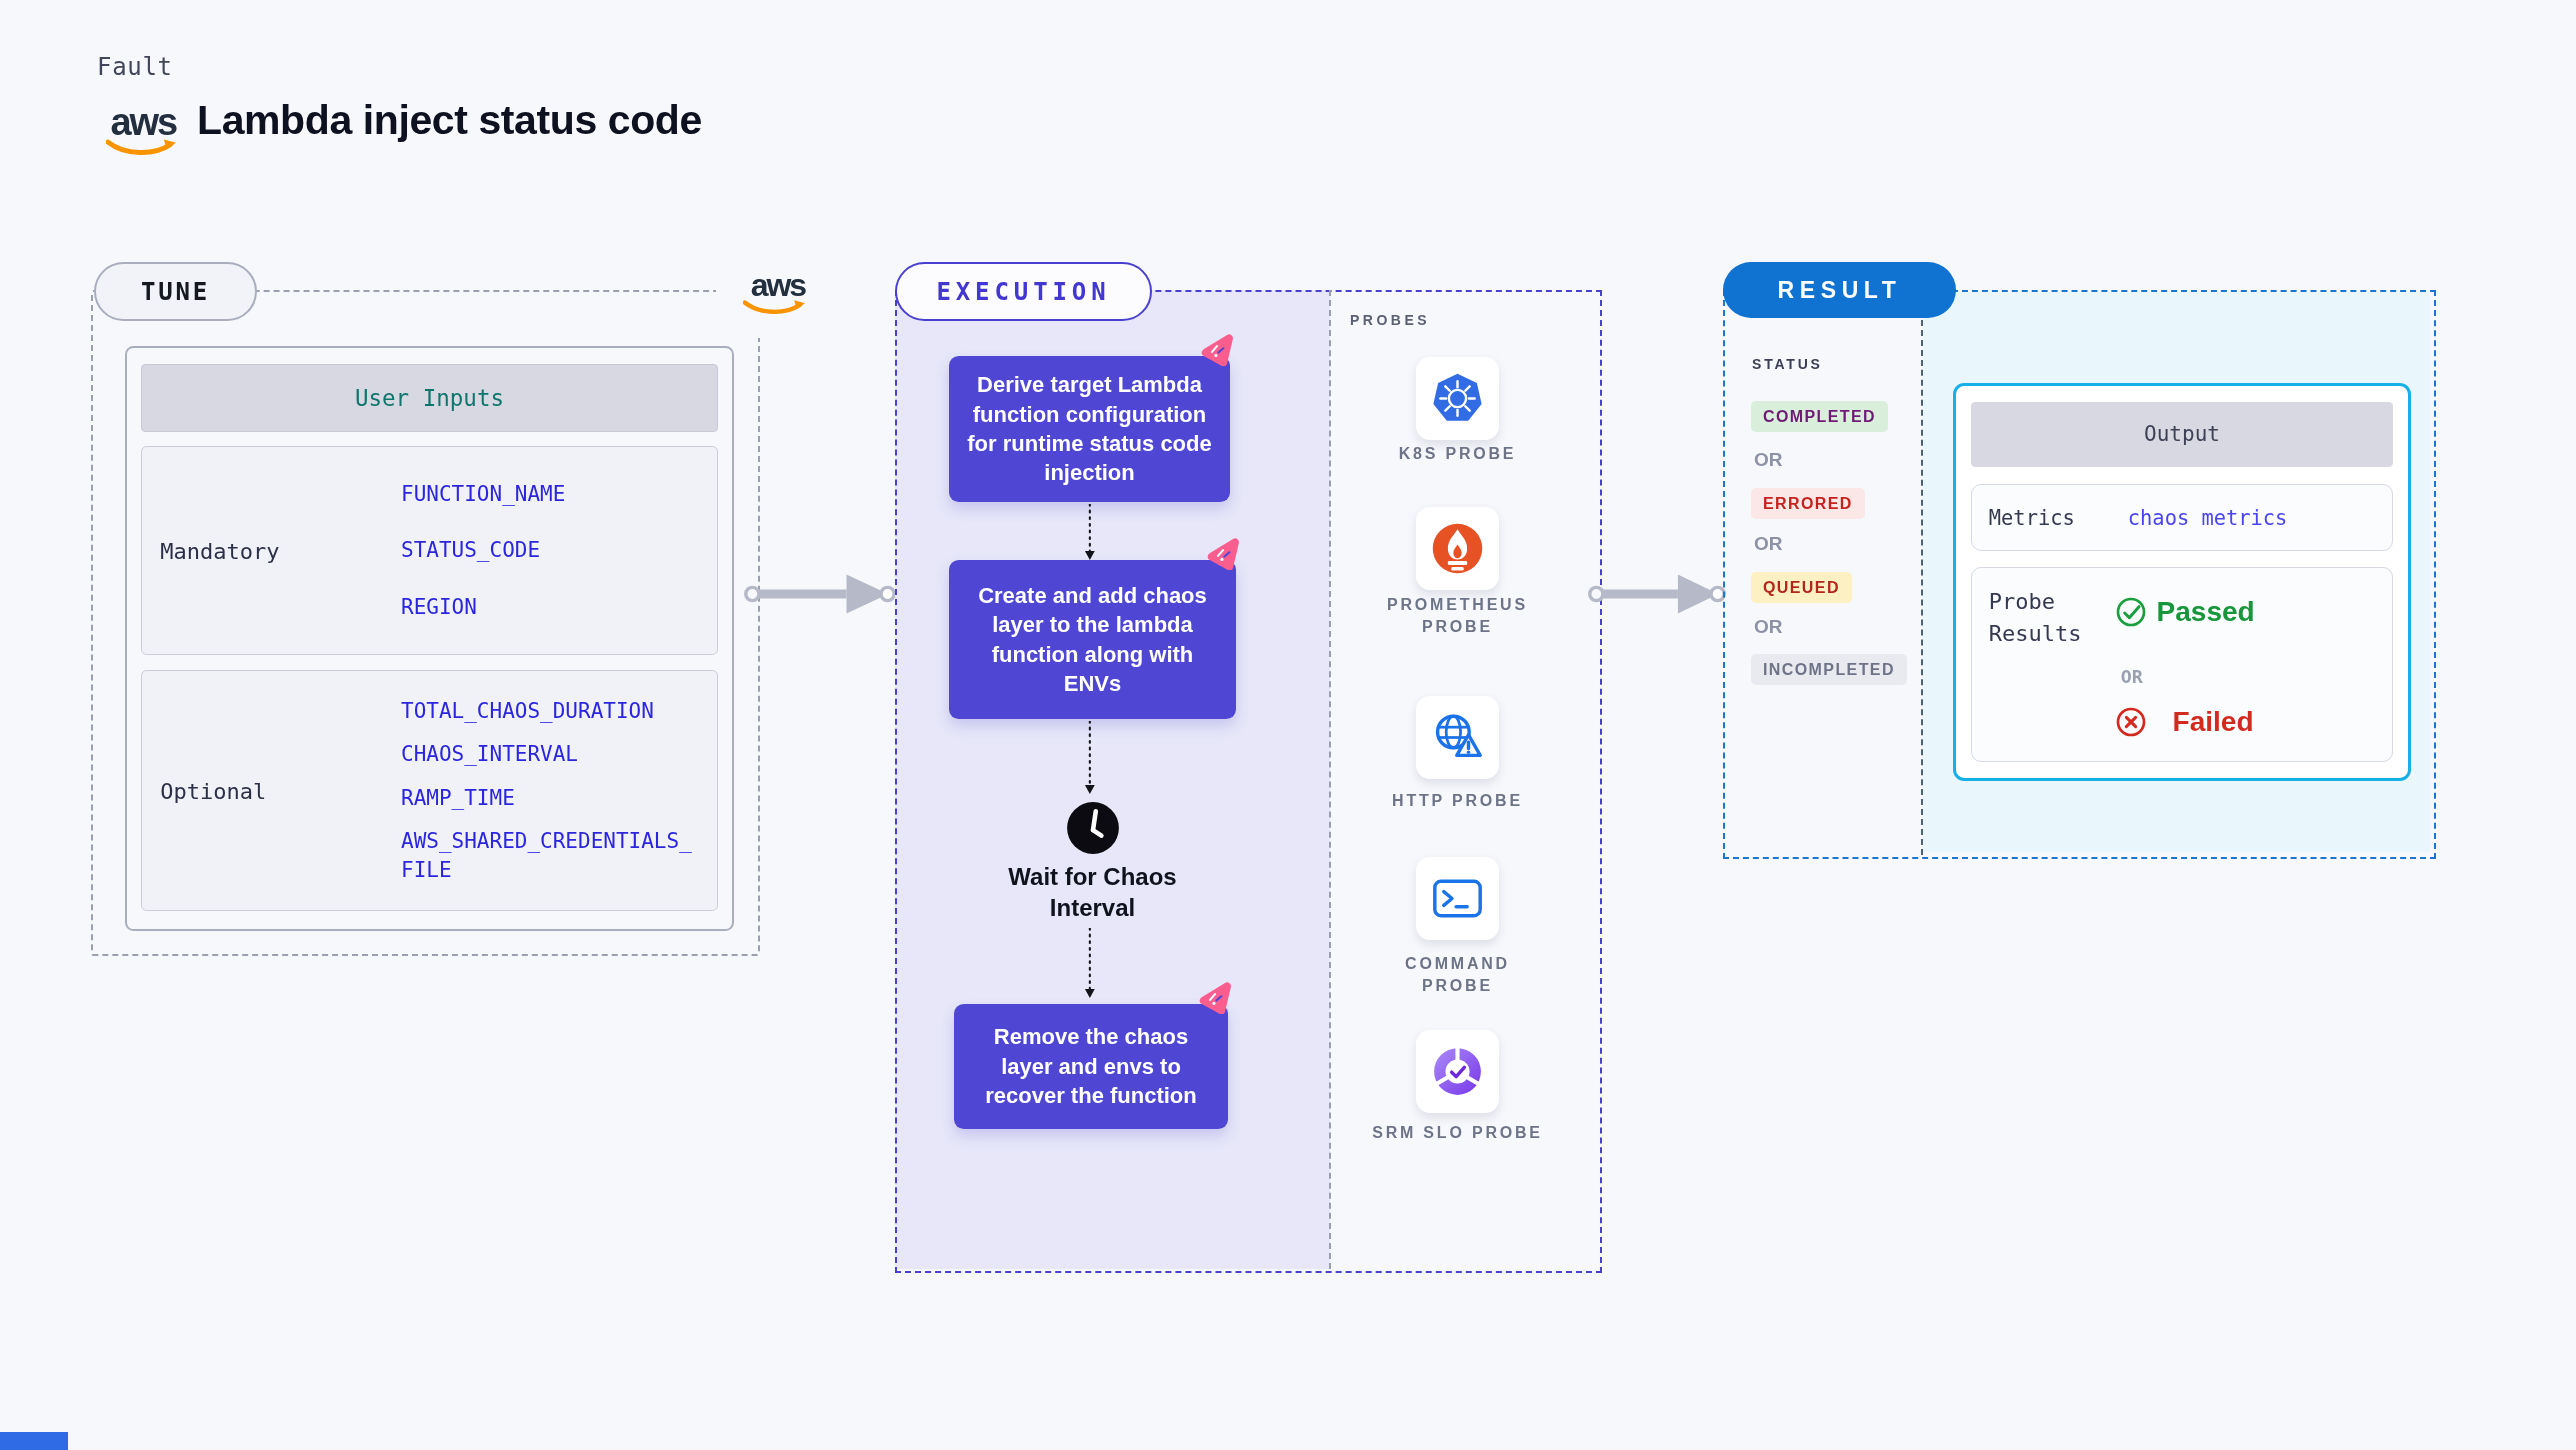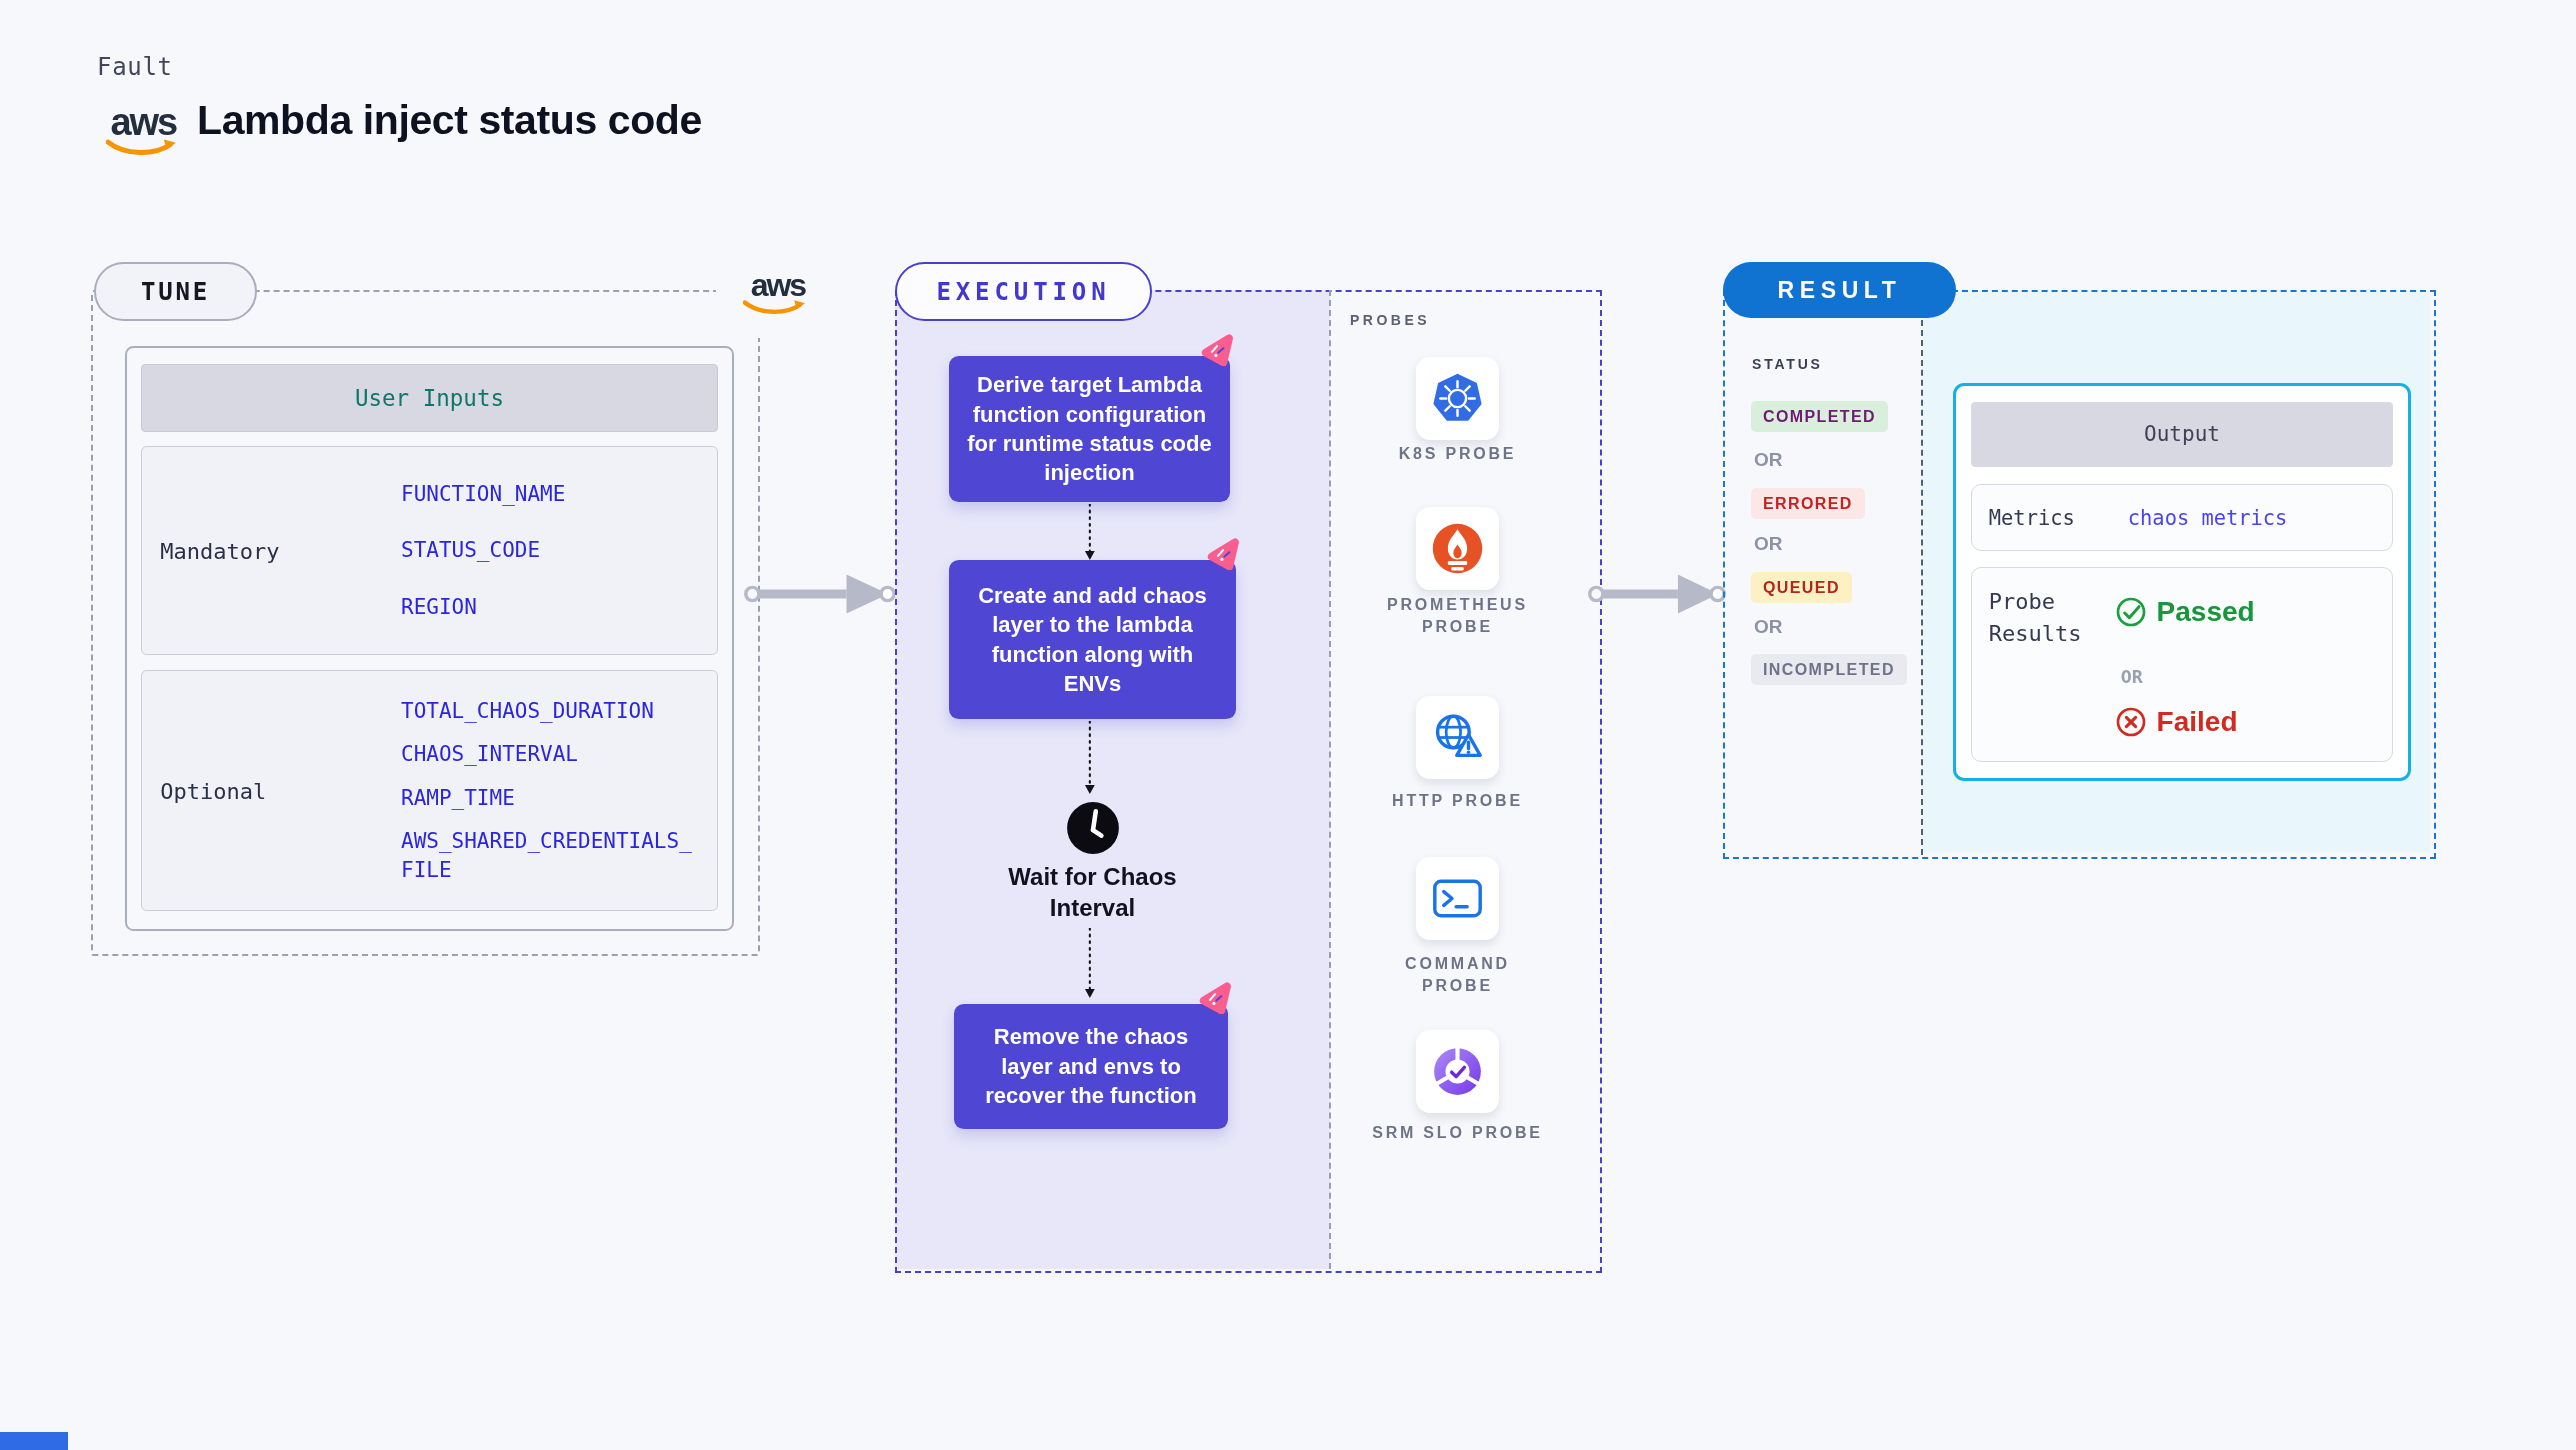--- a/index.html
+++ b/index.html
@@ -82,21 +82,21 @@
   .metrics-row{top:98px;height:65px;}
   .proberes-row{top:181px;height:193px;}
   .m-label{position:absolute;left:17px;top:50%;transform:translateY(-50%);font-size:20.4px;color:#343850;}
   .m-value{position:absolute;left:156px;top:50%;transform:translateY(-50%);font-size:20.4px;color:#4a44f0;}
   .p-label{position:absolute;left:17px;top:18.3px;width:141px;font-size:22px;color:#343850;line-height:1.45;}
   .verdict{position:absolute;display:flex;align-items:center;gap:9.8px;}
   .verdict-passed{left:143px;top:28px;}
   .verdict-failed{left:143px;top:138px;}
   .verdict span{font-size:28px;font-weight:700;}
   .passed-txt{color:#17963b;}
-  .failed-txt{color:#d32a20;}
+  .failed-txt{color:#d32a20;margin-left:16px;}
   .output-or{position:absolute;left:149px;top:98px;font-size:18.3px;font-weight:600;color:#99a0b0;}
 
   .bottom-strip{left:0;top:1432px;width:68px;height:19px;background:#2f6be4;}
 </style>
 </head>
 <body>
 
 <div class="canvas">
 
   <div class="abs mono kicker">Fault</div>

